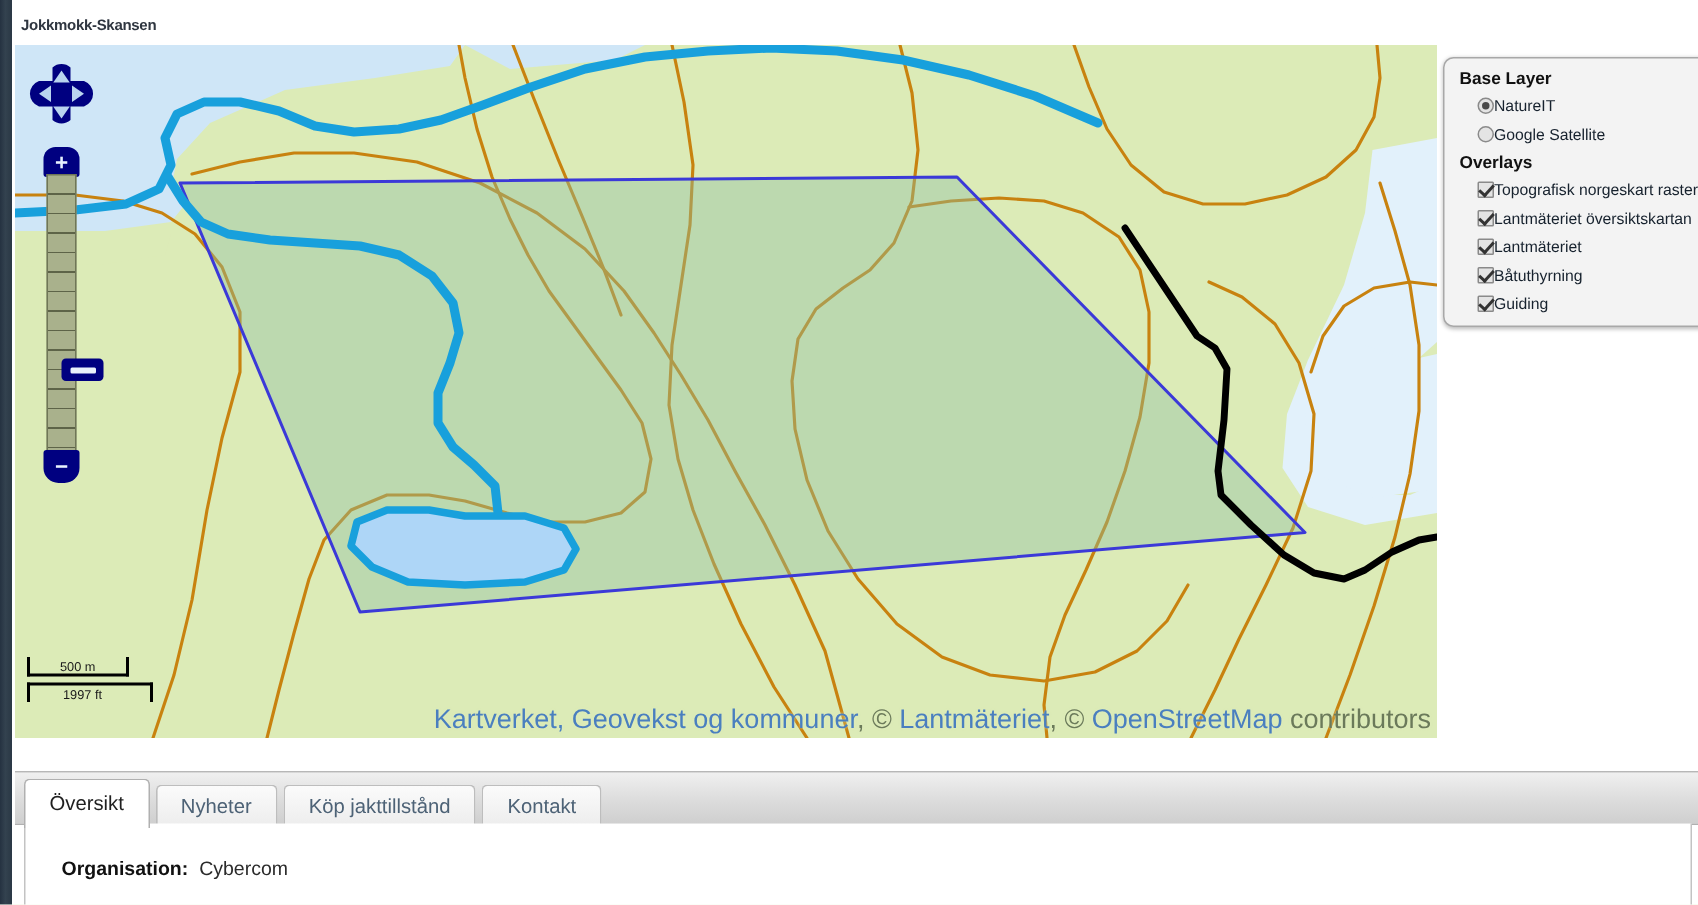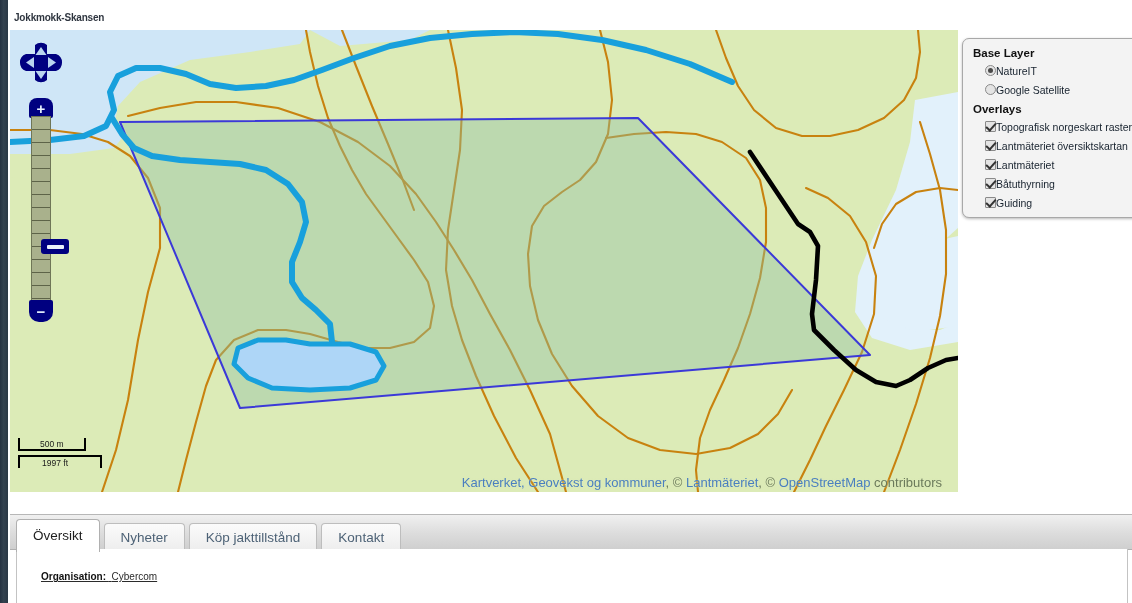--- a/index.html
+++ b/index.html
@@ -36,22 +36,22 @@
     left: 10px; top: 30px;
     width: 948px; height: 462px;
     overflow: hidden;
     background: #d9eaf7;
   }
   #map-svg { display:block; width: 948px; height: 462px; }
 
   
   #attribution {
     position: absolute;
-    right: 16px; bottom: 2px;
-    font-size: 13px;
+    right: 4px; bottom: 2px;
+    font-size: 18px;
     color: #6b7a5a;
     white-space: nowrap;
     text-shadow: 0 0 2px rgba(222,235,189,.9);
   }
   #attribution a { color: #4a7fbf; text-decoration: none; }
 
   
   #scalebar {
     position: absolute;
     left: 8px; bottom: 18px;
@@ -201,21 +201,21 @@
   }
   #content-panel {
     position: absolute; left: 16px; top: 41px;
     width: 1112px; height: 62px;
     background: #ffffff;
     border: 1px solid #c3c3c3;
     border-top: none;
   }
   #content-body {
     padding: 22px 0 0 24px;
-    font-size: 10px; color: #2b2b2b; text-decoration: underline;
+    font-size: 13px; color: #2b2b2b;
   }
   #content-body b { color: #111; }
 </style>
 </head>
 <body>
 
 <div id="page">
 
   <div id="left-gutter"></div>
 

